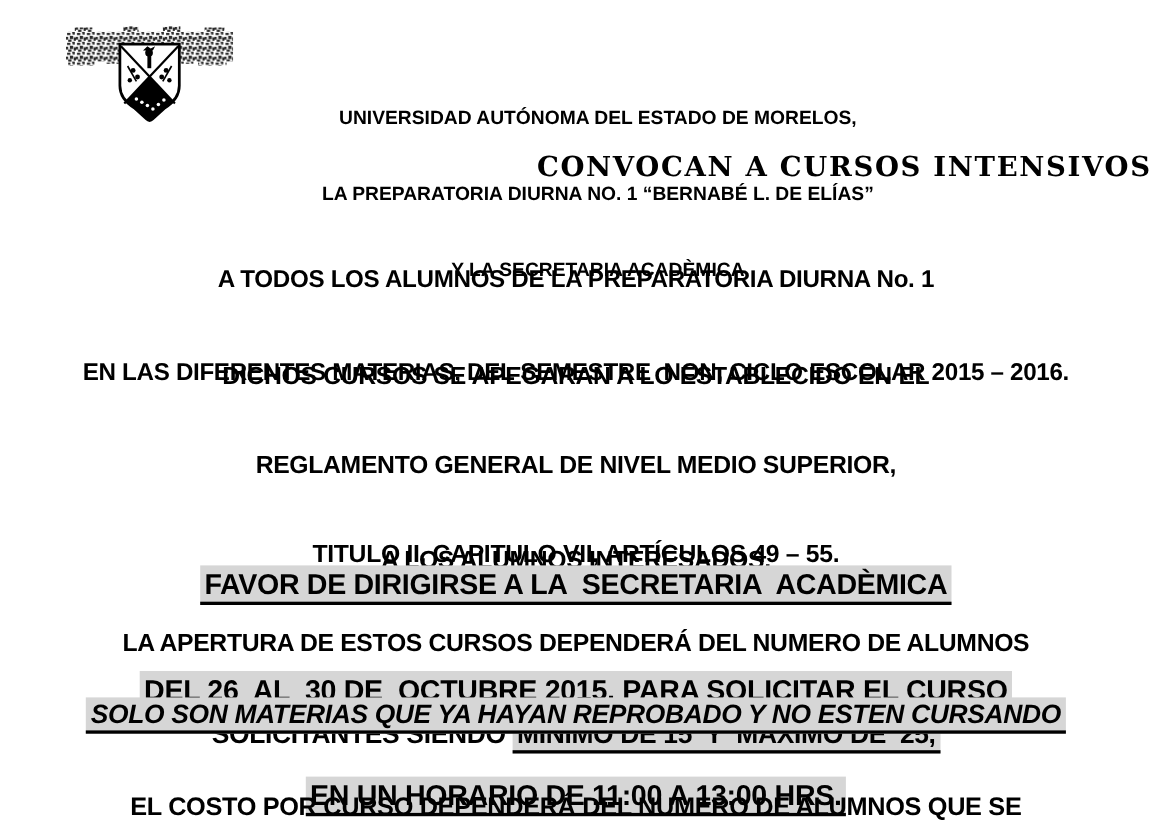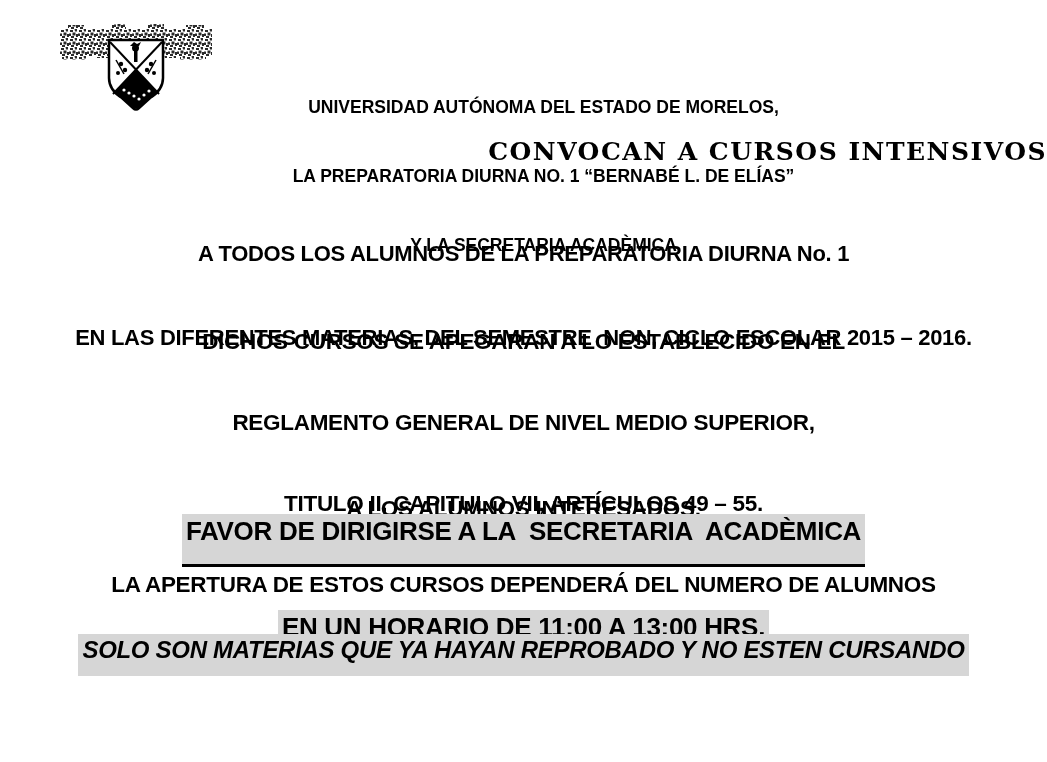--- a/index.html
+++ b/index.html
@@ -1,19 +1,19 @@
 <!DOCTYPE html>
 <html><head>
 <meta charset="utf-8">
 <style>
   html, body { margin: 0; padding: 0; background: #ffffff; }
   .page {
     position: relative;
     width: 1047px;
-    height: 676px;
+    height: 762px;
     background: #ffffff;
     color: #000000;
     font-family: "Liberation Sans", sans-serif;
     overflow: hidden;
   }
   .crest {
     position: absolute;
     left: 60px;
     top: 20px;
     width: 152px;
@@ -56,21 +56,21 @@
   .capacity     { font-size: 24px; margin-top: 2px; }
   .p-interested { top: 444px; font-size: 22.5px; }
   .p-instructions { top: 456px; font-size: 26px; }
   .p-instructions .line { margin-bottom: 7px; line-height: 27px; }
   .p-restriction { top: 580px; font-size: 24px; font-style: italic; }
   .p-restriction .line { margin-bottom: 7px; line-height: 27px; }
   .p-cost { top: 661px; font-size: 23px; line-height: 29px; }
   .hl {
     background: #d6d6d6;
     border-bottom: 3px solid #000000;
-    padding: 2px 4px 18px 4px;
+    padding: 2px 4px 1px 4px;
   }
   .ul-only {
     border-bottom: 3px solid #000000;
     padding: 2px 1px 1px 0;
   }
 </style>
 </head>
 <body>
 
 <div class="page">
@@ -146,20 +146,21 @@
     <span class="line">LA APERTURA DE ESTOS CURSOS DEPENDERÁ DEL NUMERO DE ALUMNOS</span>
     <span class="line capacity"><span>SOLICITANTES SIENDO </span><span class="hl">MÍNIMO DE 15  Y  MÁXIMO DE  25,</span></span>
   </div>
 
   <div class="para p-interested">
     <span class="line">A LOS ALUMNOS INTERESADOS,</span>
   </div>
 
   <div class="para p-instructions">
     <span class="line"><span class="hl">FAVOR DE DIRIGIRSE A LA  SECRETARIA  ACADÈMICA</span></span>
+    <span class="line"><span class="hl">DEL 26  AL  30 DE  OCTUBRE 2015, PARA SOLICITAR EL CURSO</span></span>
     <span class="line"><span class="hl">EN UN HORARIO DE 11:00 A 13:00 HRS.</span></span>
   </div>
 
   <div class="para p-restriction">
     <span class="line"><span class="hl">SOLO SON MATERIAS QUE YA HAYAN REPROBADO Y NO ESTEN CURSANDO</span></span>
   </div>
 
   <div class="para p-cost">
     <span class="line">EL COSTO POR CURSO DEPENDERÁ DEL NUMERO DE ALUMNOS QUE SE</span>
     

